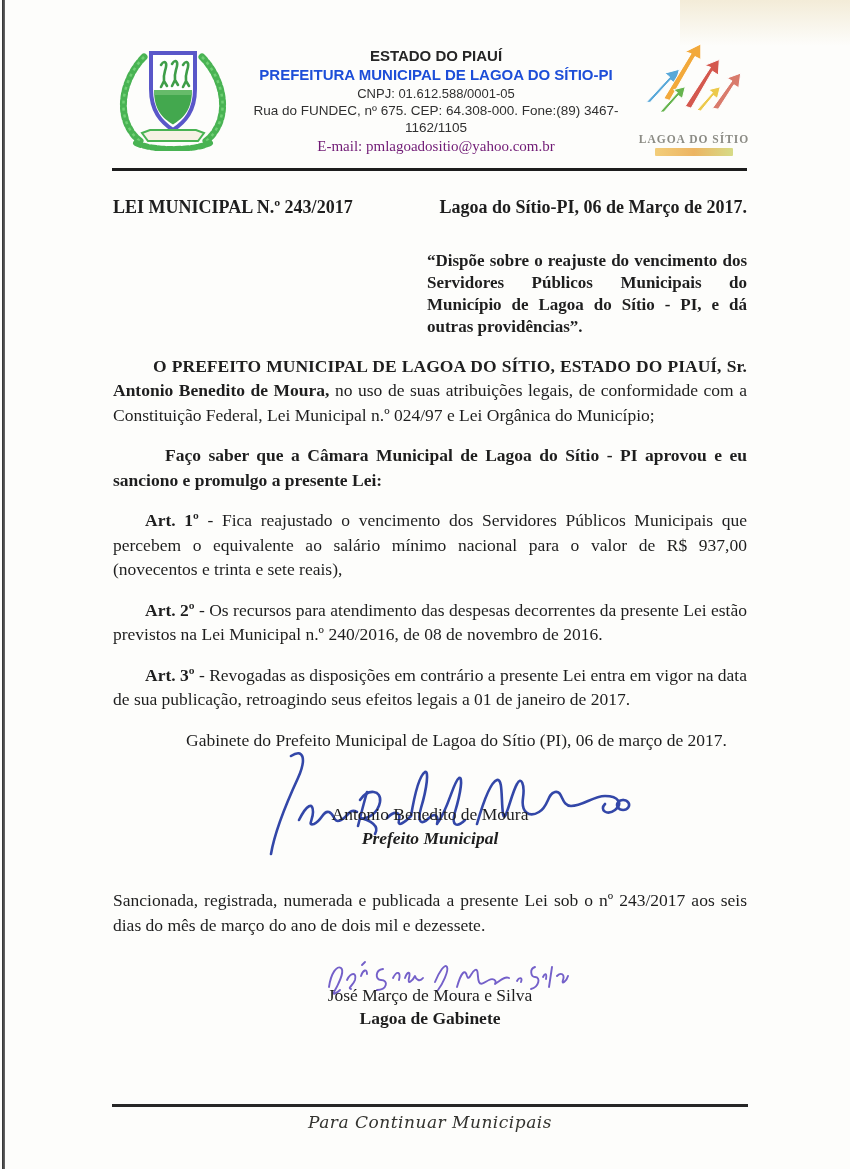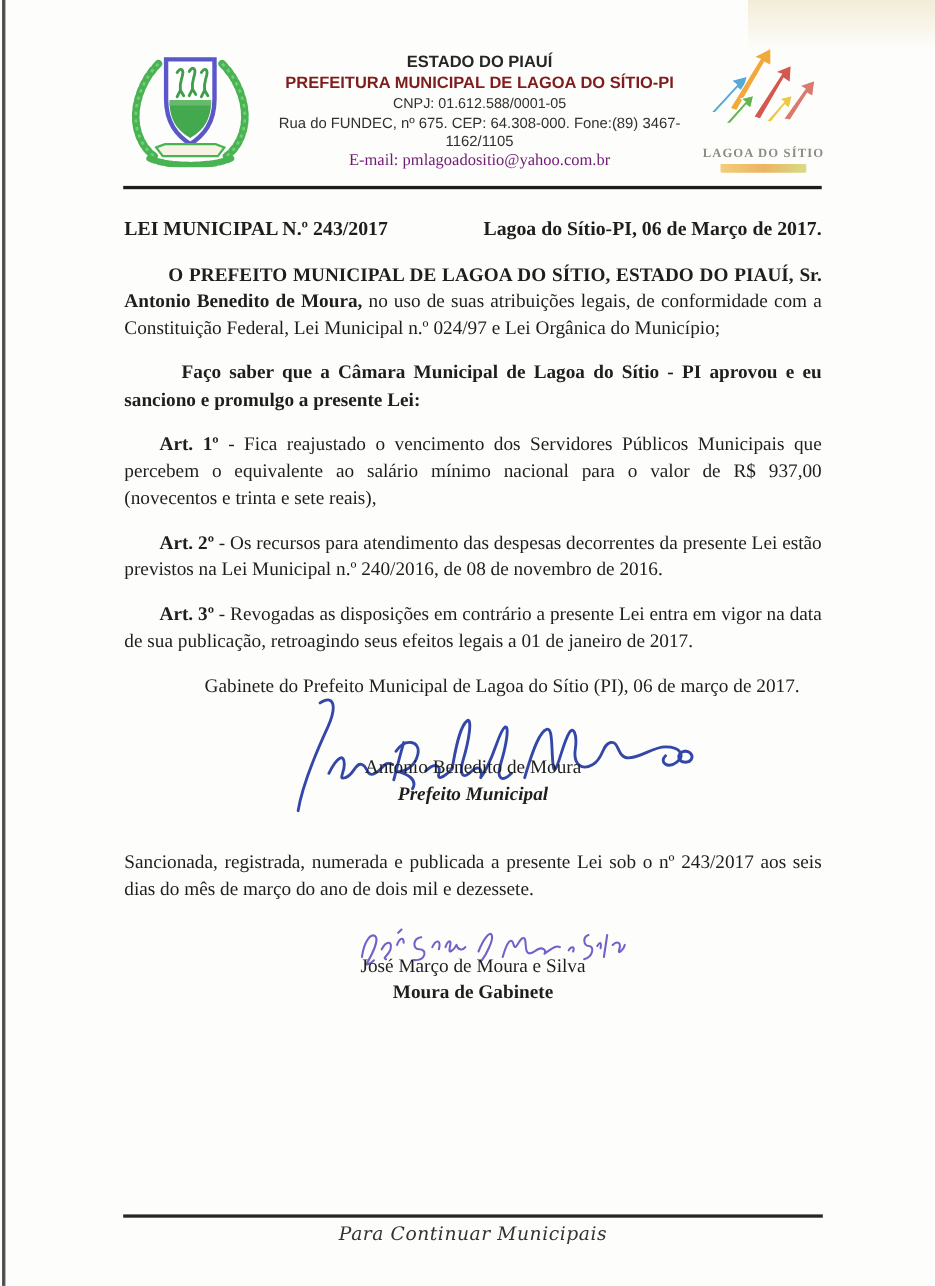--- a/index.html
+++ b/index.html
@@ -22,21 +22,21 @@
   }
   
   .header{
     position:relative;
     margin:40px 98px 0 110px;
     display:flex;align-items:center;
   }
   .crest{width:126px;height:106px;flex:0 0 auto;}
   .header-text{flex:1;text-align:center;padding-top:6px;line-height:1.28;}
   .h-state{font-family:"Liberation Sans",sans-serif;font-weight:bold;font-size:15px;color:#262626;}
-  .h-entity{font-family:"Liberation Sans",sans-serif;font-weight:bold;font-size:15px;color:#7f1d1d;}
+  .h-entity{font-family:"Liberation Sans",sans-serif;font-weight:bold;font-size:15px;color:#1d4ed8;}
   .h-cnpj{font-family:"Liberation Sans",sans-serif;font-size:13px;color:#303030;margin-top:1px;}
   .h-address{font-family:"Liberation Sans",sans-serif;font-size:13.5px;color:#303030;}
   .h-email{font-size:15px;color:#701a75;}
   .logo{width:116px;flex:0 0 auto;text-align:center;padding-top:2px;}
   .logo svg{width:108px;height:72px;}
   .logo-text{
     font-family:Liberation Serif, serif;font-weight:bold;
     font-size:11.5px;letter-spacing:1px;color:#8c8c85;margin-top:15px;white-space:nowrap;
   }
   .logo-tagline-bar{
@@ -130,20 +130,21 @@
   </header>
 
   <div class="rule"></div>
 
   <main class="content">
     <div class="title-row">
       <div>LEI MUNICIPAL N.º 243/2017</div>
       <div>Lagoa do Sítio-PI, 06 de Março de 2017.</div>
     </div>
 
+    <p class="epigraph">“Dispõe sobre o reajuste do vencimento dos Servidores Públicos Municipais do Município de Lagoa do Sítio - PI, e dá outras providências”.</p>
 
     <p class="para preamble"><span class="b">O PREFEITO MUNICIPAL DE LAGOA DO SÍTIO, ESTADO DO PIAUÍ, Sr. Antonio Benedito de Moura,</span><span> no uso de suas atribuições legais, de conformidade com a Constituição Federal, Lei Municipal n.º 024/97 e Lei Orgânica do Município;</span></p>
 
     <p class="para enact">Faço saber que a Câmara Municipal de Lagoa do Sítio - PI aprovou e eu sanciono e promulgo a presente Lei:</p>
 
     <p class="para article"><span class="b">Art. 1º</span><span> - Fica reajustado o vencimento dos Servidores Públicos Municipais que percebem o equivalente ao salário mínimo nacional para o valor de R$ 937,00 (novecentos e trinta e sete reais),</span></p>
 
     <p class="para article"><span class="b">Art. 2º</span><span> - Os recursos para atendimento das despesas decorrentes da presente Lei estão previstos na Lei Municipal n.º 240/2016, de 08 de novembro de 2016.</span></p>
 
     <p class="para article"><span class="b">Art. 3º</span><span> - Revogadas as disposições em contrário a presente Lei entra em vigor na data de sua publicação, retroagindo seus efeitos legais a 01 de janeiro de 2017.</span></p>
@@ -176,21 +177,21 @@
         <path d="M84 23 C86 17 90 15 88 23 C86 31 92 25 94 21 C95 25 99 27 102 23"></path>
         <path d="M114 27 C118 17 124 8 126 12 C128 16 121 30 117 35"></path>
         <path d="M136 32 C140 18 144 13 146 21 C148 27 150 17 154 15 C158 13 156 23 158 27 C160 31 164 27 168 25 C172 23 176 25 174 29 C180 25 184 21 188 23"></path>
         <path d="M196 26 C198 22 202 22 200 27"></path>
         <path d="M214 12 C208 14 210 22 214 22 C220 22 218 32 210 34"></path>
         <path d="M222 22 C224 18 226 18 225 24"></path>
         <path d="M231 12 l-3 20"></path>
         <path d="M236 21 C240 17 244 19 242 25 C240 31 246 25 247 21"></path>
       </svg>
       <div class="sig-name">José Março de Moura e Silva</div>
-      <div class="sig-role">Moura de Gabinete</div>
+      <div class="sig-role">Lagoa de Gabinete</div>
     </div>
   </main>
 
   <footer class="footer">
     <div class="footer-rule"></div>
     <div class="motto">Para Continuar Municipais</div>
   </footer>
 </div>
 
 </body></html>

